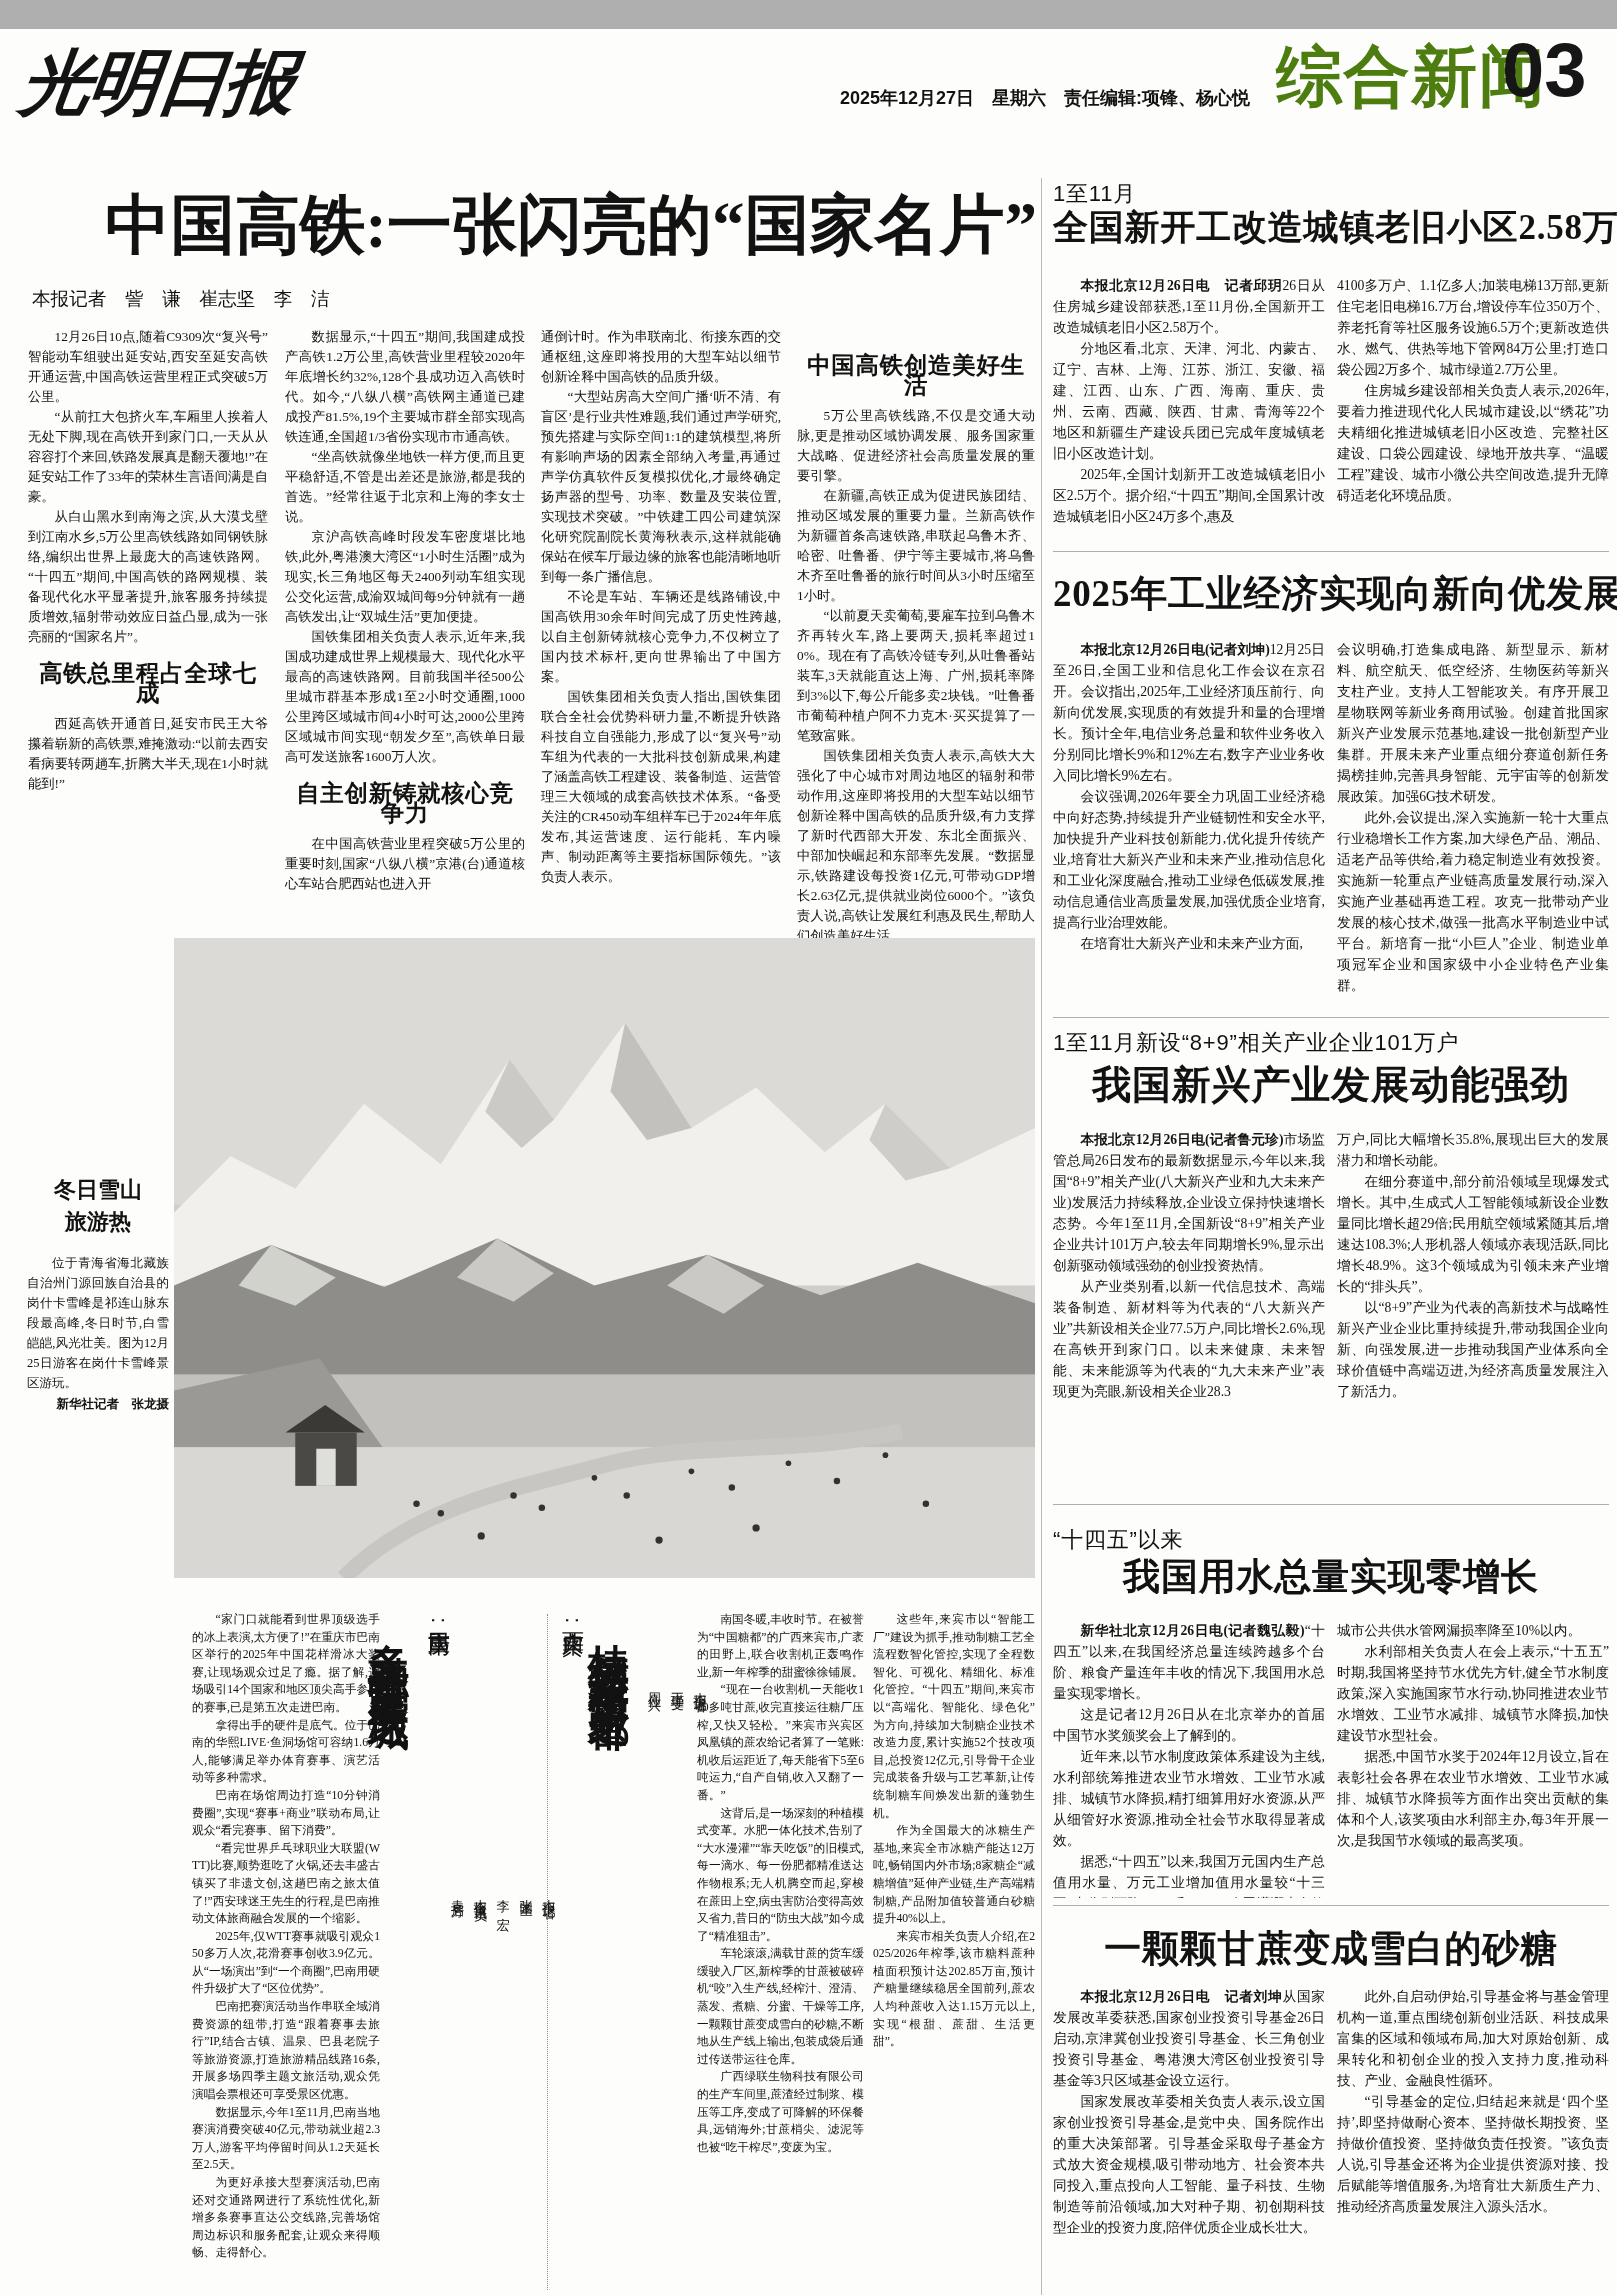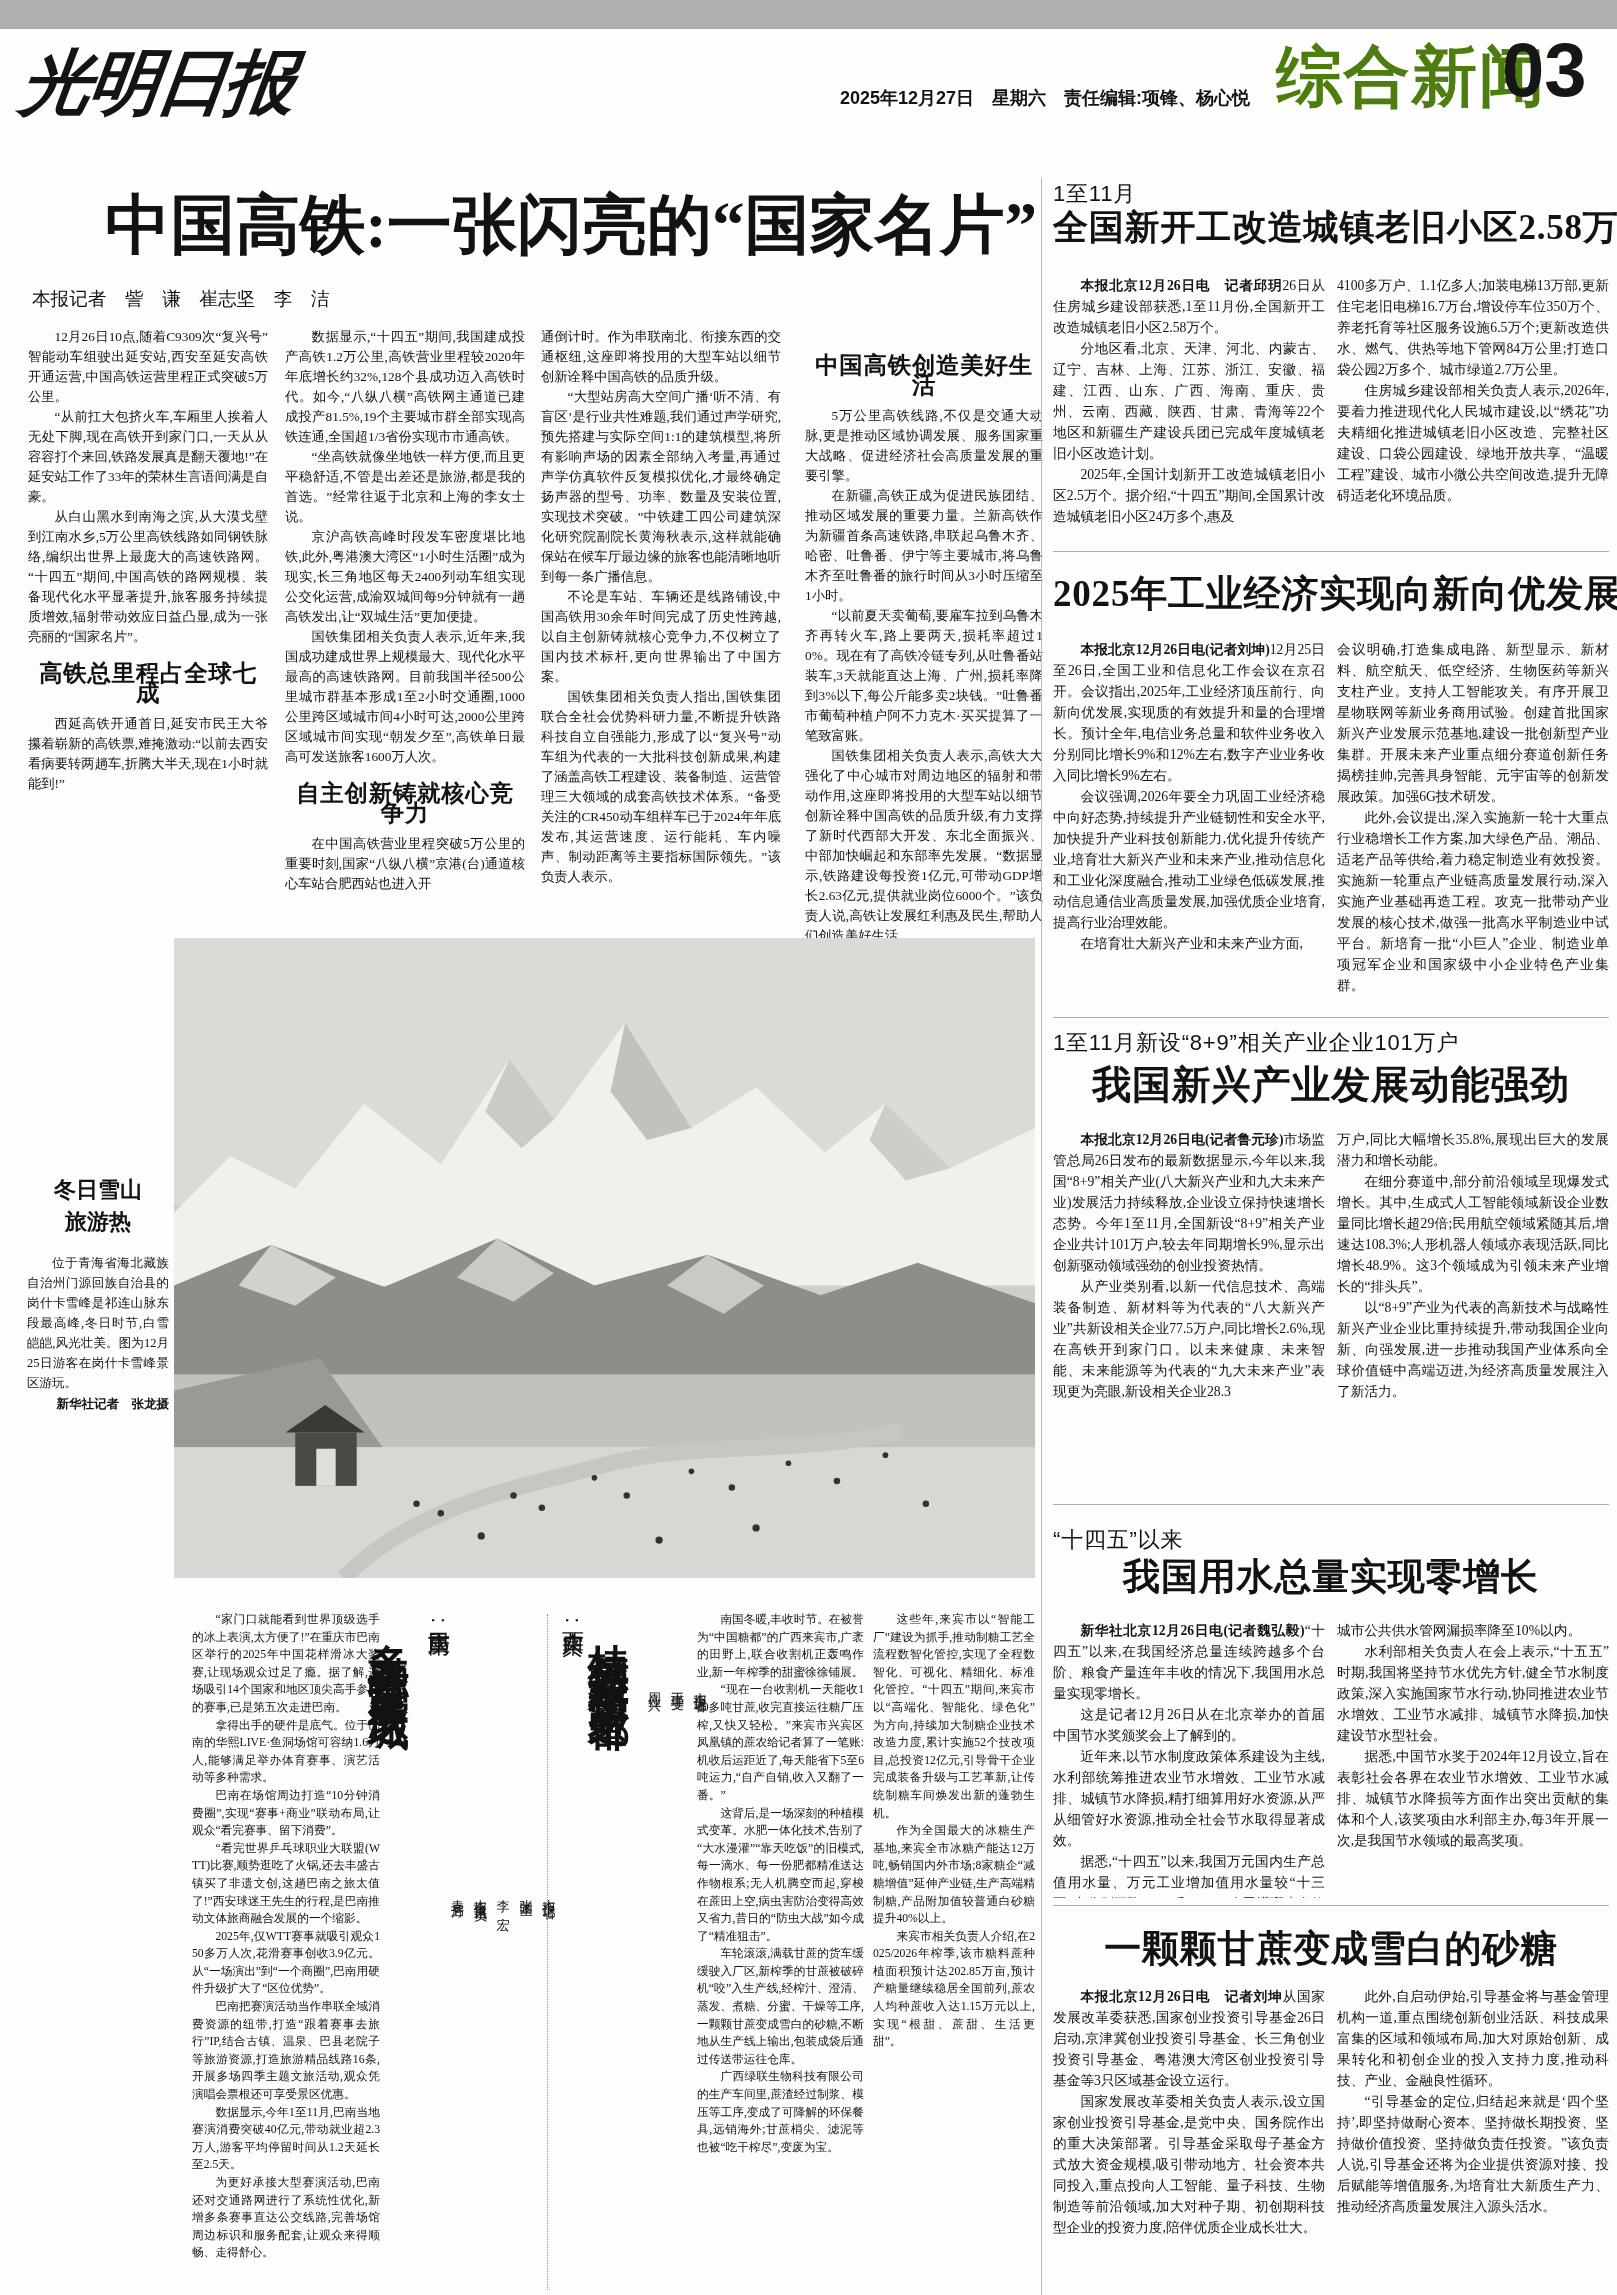--- a/index.html
+++ b/index.html
@@ -79,21 +79,21 @@
     <p>在中国高铁营业里程突破5万公里的重要时刻,国家“八纵八横”京港(台)通道核心车站合肥西站也进入开</p>
   </div>
 
   <div class="abs ncol body17" style="left:541px;top:327px;width:240px;height:613px;">
     <p class="noindent">通倒计时。作为串联南北、衔接东西的交通枢纽,这座即将投用的大型车站以细节创新诠释中国高铁的品质升级。</p>
     <p>“大型站房高大空间广播‘听不清、有盲区’是行业共性难题,我们通过声学研究,预先搭建与实际空间1:1的建筑模型,将所有影响声场的因素全部纳入考量,再通过声学仿真软件反复模拟优化,才最终确定扬声器的型号、功率、数量及安装位置,实现技术突破。”中铁建工四公司建筑深化研究院副院长黄海秋表示,这样就能确保站在候车厅最边缘的旅客也能清晰地听到每一条广播信息。</p>
     <p>不论是车站、车辆还是线路铺设,中国高铁用30余年时间完成了历史性跨越,以自主创新铸就核心竞争力,不仅树立了国内技术标杆,更向世界输出了中国方案。</p>
     <p>国铁集团相关负责人指出,国铁集团联合全社会优势科研力量,不断提升铁路科技自立自强能力,形成了以“复兴号”动车组为代表的一大批科技创新成果,构建了涵盖高铁工程建设、装备制造、运营管理三大领域的成套高铁技术体系。“备受关注的CR450动车组样车已于2024年年底发布,其运营速度、运行能耗、车内噪声、制动距离等主要指标国际领先。”该负责人表示。</p>
   </div>
 
-  <div class="abs ncol body17" style="left:797px;top:327px;width:238px;height:613px;margin-left:8px;">
+  <div class="abs ncol body17" style="left:797px;top:327px;width:238px;height:613px;">
     <h3 class="sub" style="margin-top:27.5px;">中国高铁创造美好生活</h3>
     <p>5万公里高铁线路,不仅是交通大动脉,更是推动区域协调发展、服务国家重大战略、促进经济社会高质量发展的重要引擎。</p>
     <p>在新疆,高铁正成为促进民族团结、推动区域发展的重要力量。兰新高铁作为新疆首条高速铁路,串联起乌鲁木齐、哈密、吐鲁番、伊宁等主要城市,将乌鲁木齐至吐鲁番的旅行时间从3小时压缩至1小时。</p>
     <p>“以前夏天卖葡萄,要雇车拉到乌鲁木齐再转火车,路上要两天,损耗率超过10%。现在有了高铁冷链专列,从吐鲁番站装车,3天就能直达上海、广州,损耗率降到3%以下,每公斤能多卖2块钱。”吐鲁番市葡萄种植户阿不力克木·买买提算了一笔致富账。</p>
     <p>国铁集团相关负责人表示,高铁大大强化了中心城市对周边地区的辐射和带动作用,这座即将投用的大型车站以细节创新诠释中国高铁的品质升级,有力支撑了新时代西部大开发、东北全面振兴、中部加快崛起和东部率先发展。“数据显示,铁路建设每投资1亿元,可带动GDP增长2.63亿元,提供就业岗位6000个。”该负责人说,高铁让发展红利惠及民生,帮助人们创造美好生活。</p>
   </div>
 
   <div class="abs" style="left:27px;top:1174px;width:142px;">
     <p class="cap-title">冬日雪山</p>
     <p class="cap-title">旅游热</p>

